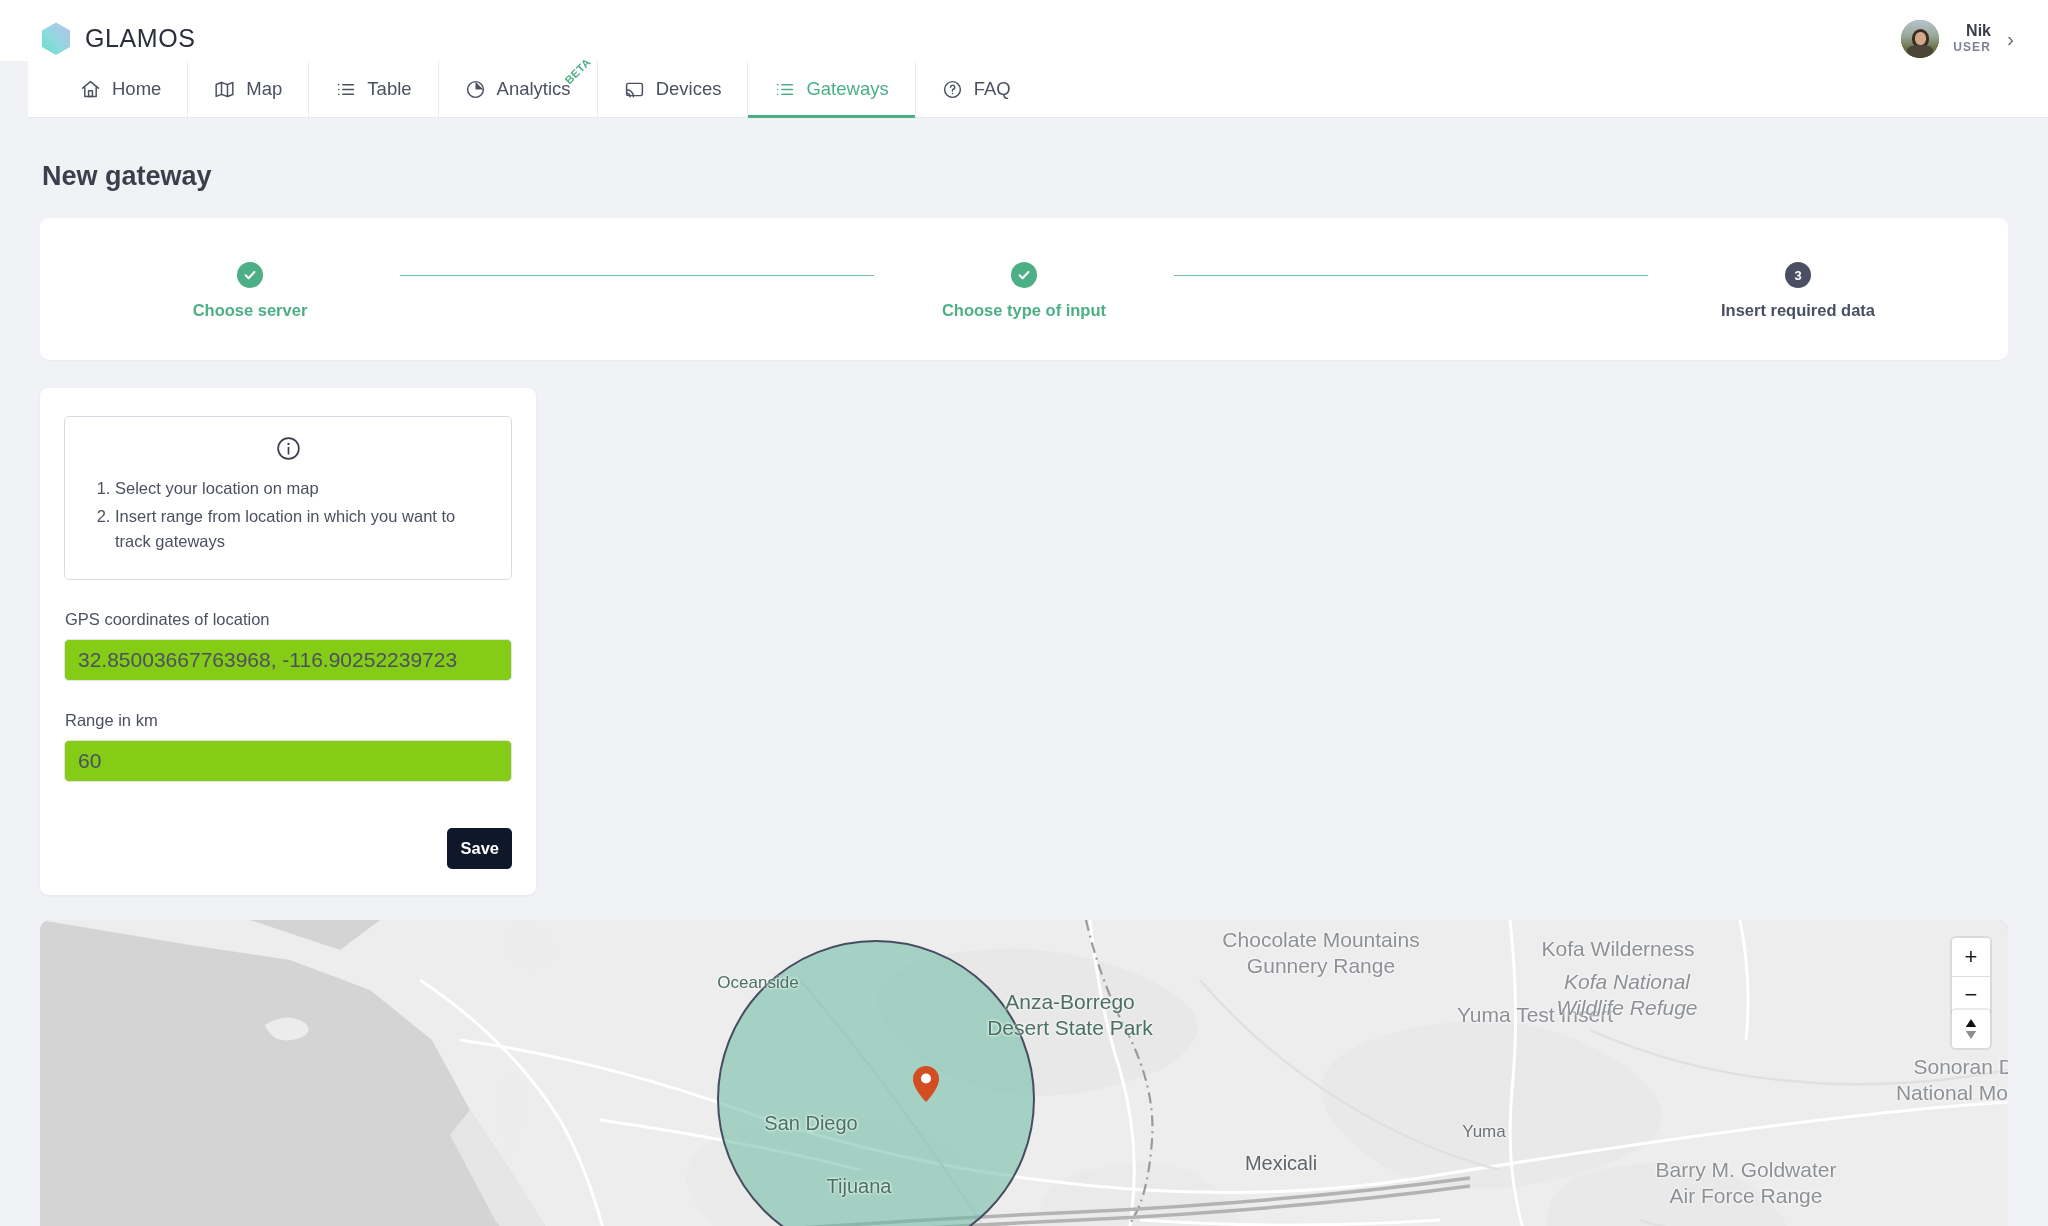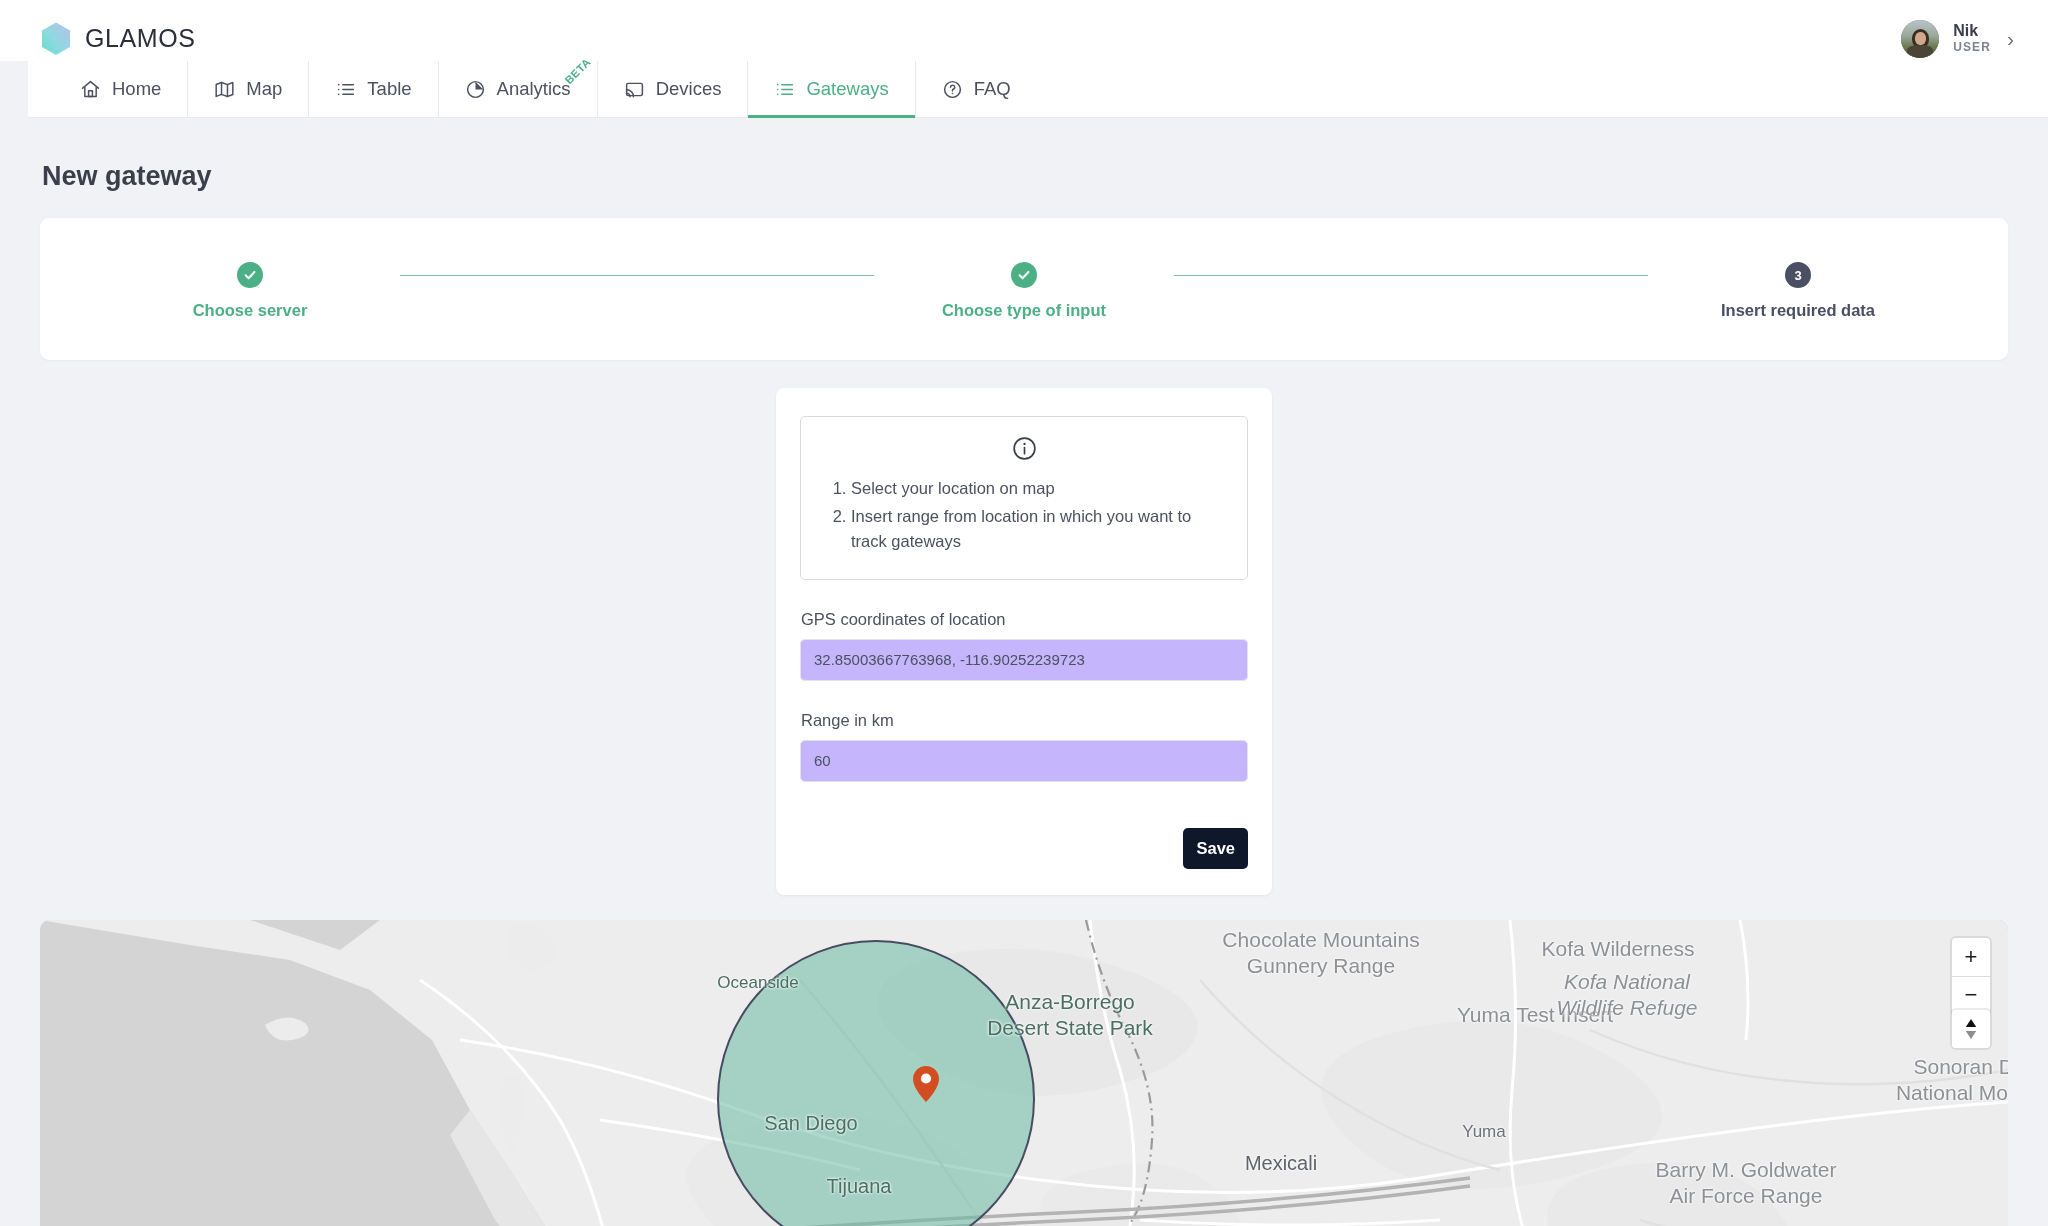--- a/index.html
+++ b/index.html
@@ -14,20 +14,21 @@
 
   
   .topbar {
     position: relative;
     height: 61px;
     background: #ffffff;
     display: flex;
     align-items: center;
     justify-content: space-between;
     padding: 16px 34px 0 40px;
+    text-align: right;
   }
   .brand { display: flex; align-items: center; gap: 13px; }
   .brand-mark { width: 32px; height: 36px; display: block; }
   .brand-text {
     font-size: 25px;
     letter-spacing: 0.6px;
     color: #2b2f3a;
     font-weight: 400;
   }
   .userbox { display: flex; align-items: center; gap: 14px; }
@@ -121,21 +122,21 @@
   .check { width: 14px; height: 14px; display:block; }
   .step-label {
     margin-top: 13px; font-size: 16.5px; font-weight: 700;
     white-space: nowrap;
   }
   .step-label.done { color: #4caf86; }
   .step-label.current { color: #4a4f63; }
   .step-line { flex: 1 1 auto; height: 1px; background: #79c3a5; margin-top: 13px; }
 
   
-  .form-wrap { display: flex; justify-content: center; margin-top: 28px; }
+  .form-wrap { display: flex; justify-content: flex-start; margin-top: 28px; }
   .form-card {
     background: #fff;
     width: 496px;
     border-radius: 8px;
     padding: 28px 24px 26px;
     box-shadow: 0 1px 3px rgba(30,35,50,.06);
   }
   .info-box {
     border: 1px solid #d8dbe3;
     border-radius: 5px;
@@ -154,24 +155,24 @@
     font-size: 16.5px;
     color: #4c5160;
     margin: 30px 0 10px 1px;
   }
   .text-input {
     width: 100%;
     height: 42px;
     border: 1px solid #e0e3ea;
     border-radius: 5px;
     padding: 0 13px;
-    font-size: 15px;
+    font-size: 21px;
     color: #4c5160;
     font-family: "Liberation Sans", sans-serif;
-    background: #c4b5fd;
+    background: #84cc16;
     outline: none;
   }
   .text-input::placeholder { color: #a9aebb; }
   .btn-row { display: flex; justify-content: flex-end; margin-top: 26px; }
   .save-btn {
     background: #0f172a;
     color: #fff;
     border: none;
     border-radius: 5px;
     font-size: 16.5px;

